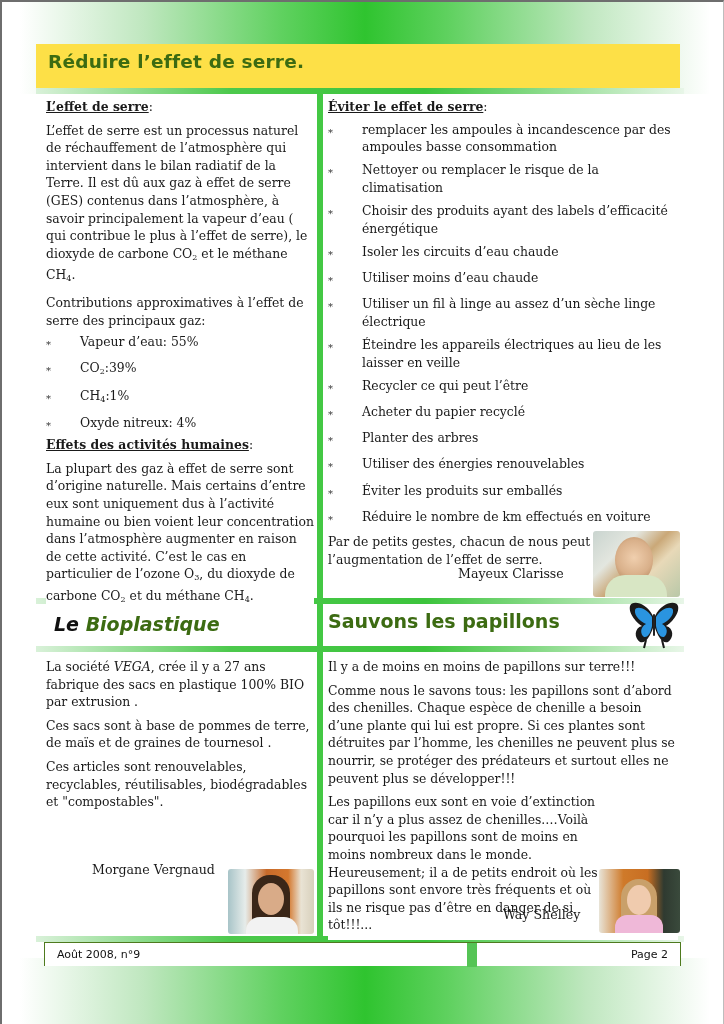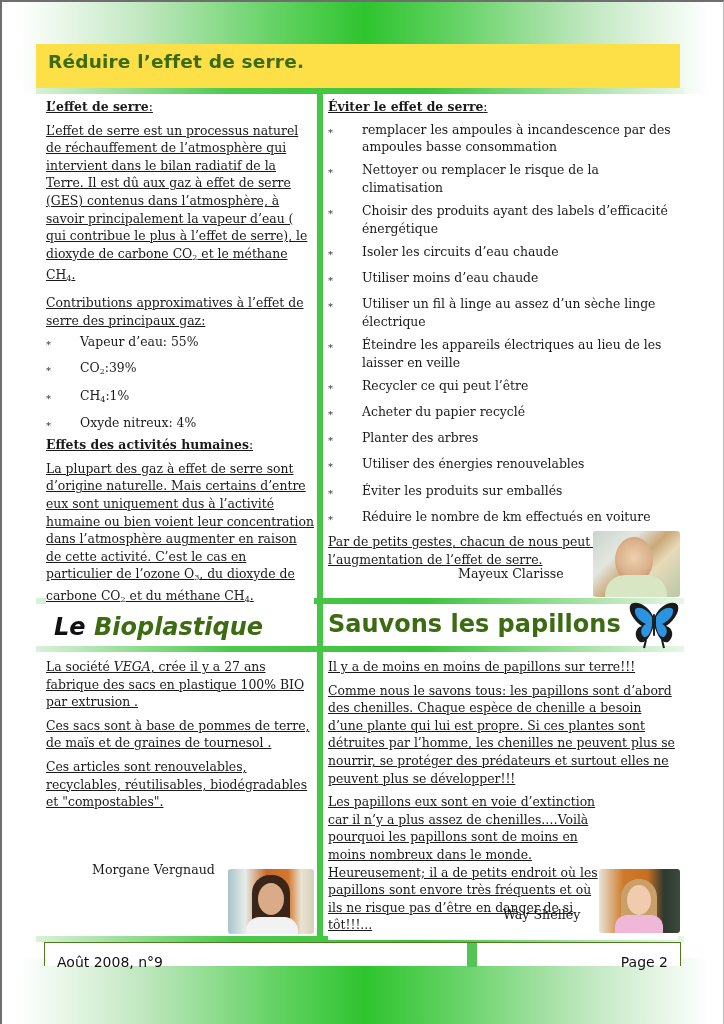--- a/index.html
+++ b/index.html
@@ -27,45 +27,45 @@
     font-weight: bold; font-size: 18.5px; color: #3c6b12;
     position: absolute; left: 12px; top: 7px; letter-spacing: 0.2px;
   }
 
   
   .hline { position: absolute; height: 6px; background: linear-gradient(to right, #d9f1d9 0%, #4cc94c 30%, #3cc43c 60%, #e8f6e8 100%); }
   .vline { position: absolute; width: 6px; background: #44c844; }
 
   .panel { position: absolute; background: #ffffff; }
   .panel-text { font-size: 12.4px; line-height: 17.6px; color: #1a1a1a; }
-  .panel-text p { margin-bottom: 6px; text-decoration: underline; }
+  .panel-text p { margin-bottom: 6px; }
   .heading-u { text-decoration: underline; font-weight: bold; }
   .bul { display: flex; margin-bottom: 5.6px; }
   .bul .star { width: 34px; flex-shrink: 0; font-size: 10px; padding-top: 3px; color: #333; }
   .bul .txt { flex: 1; }
 
   .section-title {
     position: absolute; font-family: "DejaVu Sans", "Liberation Sans", sans-serif; font-weight: bold;
-    font-size: 24px; color: #3c6b12;
+    font-size: 19px; color: #3c6b12;
   }
   .bio-title { font-style: italic; }
   .bio-title .le { color: #111; }
 
   .signature { position: absolute; font-size: 12.6px; color: #1a1a1a; }
 
   .photo { position: absolute; border-radius: 3px; overflow: hidden; }
 
   .footer-box {
     position: absolute; left: 44px; top: 942px; width: 637px; height: 24px;
     border: 1.5px solid #4e7a1e; border-bottom: none; background: #ffffff;
   }
   .footer-divider { position: absolute; left: 422px; top: 0; width: 10px; height: 24px; background: #55c455; }
   .footer-text {
     position: absolute; top: 5px; font-family: "DejaVu Sans", "Liberation Sans", sans-serif;
-    font-size: 14px; color: #111; margin-top: 6px;
+    font-size: 11px; color: #111;
   }
   sub { font-size: 8px; vertical-align: -2px; }
 </style>
 </head>
 <body>
 
 <div class="page-frame"></div>
 <div class="band-top"></div>
 <div class="band-bottom"></div>
 

